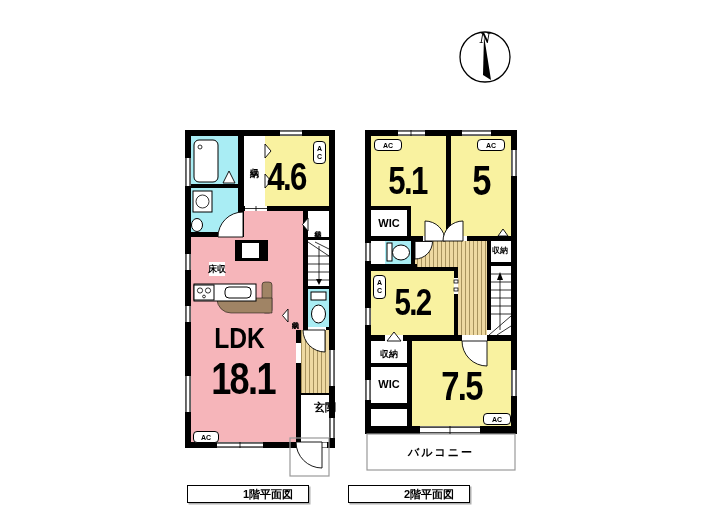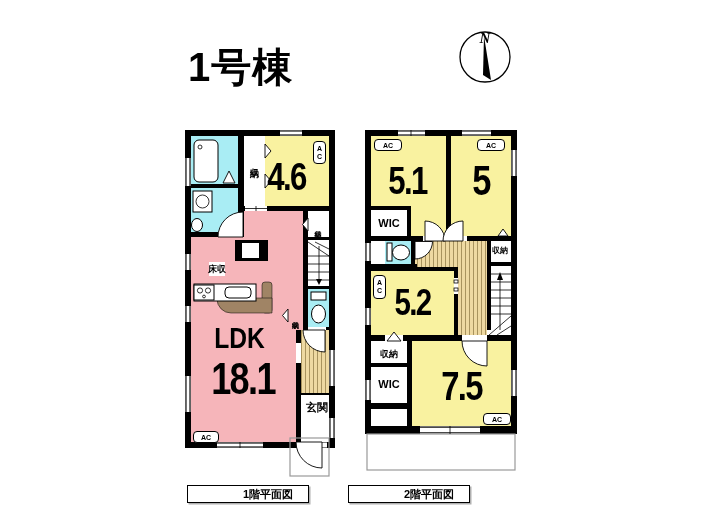--- a/index.html
+++ b/index.html
@@ -23,21 +23,20 @@
   .fx{fill:#fff;stroke:#000;stroke-width:1}
   .ln{stroke:#000;stroke-width:.8;fill:none}
   .ar{fill:#fff;stroke:#000;stroke-width:.9}
   .gy{fill:none;stroke:#999;stroke-width:1.2}
 </style>
 </head>
 <body>
 
 <div class="canvas">
 
-  <div class="title" style="left:188px;top:40px;">1号棟</div>
 
   <svg class="abs" style="left:457px;top:24px;" width="56" height="60" viewBox="0 0 56 60">
     <circle cx="28" cy="33" r="25" fill="#fff" stroke="#000" stroke-width="1.3"></circle>
     <polygon points="27,12 34,56 26,51" fill="#000"></polygon>
     <text x="28" y="19" text-anchor="middle" font-size="15" font-style="italic" font-family="Liberation Serif, DejaVu Serif, serif" font-weight="bold">N</text>
   </svg>
 
   <div class="abs" style="left:185px;top:130px;width:150px;height:348px;">
     <svg width="150" height="348" viewBox="0 0 150 348">
       <defs>
@@ -163,21 +162,21 @@
     </svg>
 
     <div class="lb vtext" style="left:62px;top:12px;width:14px;height:40px;font-size:9px;">収納</div>
     <div class="lb acpill vtext" style="left:128px;top:11px;width:11px;height:21px;">AC</div>
     <div class="lb num" style="left:59px;top:24px;width:85px;height:46px;font-size:38px;">4.6</div>
     <div class="lb vtext" style="left:125px;top:84px;width:16px;height:21px;font-size:7px;letter-spacing:0;">収納</div>
     <div class="lb whitebox" style="left:24px;top:132px;width:16px;height:14px;font-size:9px;">床収</div>
     <div class="lb vtext" style="left:104px;top:174px;width:13px;height:24px;font-size:7px;letter-spacing:0;">収納</div>
     <div class="lb num" style="left:12px;top:192px;width:85px;height:32px;font-size:30px;letter-spacing:0;">LDK</div>
     <div class="lb num" style="left:4px;top:224px;width:108px;height:50px;font-size:44px;">18.1</div>
-    <div class="lb" style="left:108px;top:270px;width:48px;height:14px;font-size:11px;">玄関</div>
+    <div class="lb" style="left:116px;top:270px;width:48px;height:14px;font-size:11px;">玄関</div>
     <div class="lb acpill" style="left:8px;top:301px;width:24px;height:10px;">AC</div>
   </div>
 
   <div class="abs" style="left:365px;top:130px;width:177px;height:345px;padding-left:24px;">
     <svg width="152" height="345" viewBox="0 0 152 345">
 
       <g>
         <rect x="6" y="6" width="75" height="100" class="yl"></rect>
         <rect x="86" y="6" width="60" height="100" class="yl"></rect>
         <rect x="6" y="80" width="36" height="26" class="wh"></rect>
@@ -287,18 +286,19 @@
     <div class="lb num" style="left:4px;top:28px;width:77px;height:46px;font-size:38px;">5.1</div>
     <div class="lb num" style="left:86px;top:26px;width:60px;height:50px;font-size:42px;">5</div>
     <div class="lb" style="left:6px;top:86px;width:36px;height:14px;font-size:11px;">WIC</div>
     <div class="lb" style="left:124px;top:115px;width:22px;height:12px;font-size:8px;">収納</div>
     <div class="lb acpill vtext" style="left:8px;top:145px;width:11px;height:22px;">AC</div>
     <div class="lb num" style="left:6px;top:152px;width:83px;height:42px;font-size:36px;">5.2</div>
     <div class="lb" style="left:6px;top:218px;width:36px;height:12px;font-size:9px;">収納</div>
     <div class="lb" style="left:6px;top:247px;width:36px;height:14px;font-size:11px;">WIC</div>
     <div class="lb num" style="left:47px;top:232px;width:99px;height:48px;font-size:40px;">7.5</div>
     <div class="lb acpill" style="left:118px;top:283px;width:26px;height:10px;">AC</div>
+    <div class="lb" style="left:2px;top:314px;width:148px;height:16px;font-size:11px;letter-spacing:2px;">バルコニー</div>
   </div>
 
   <div class="caption" style="left:187px;top:485px;">1階平面図</div>
   <div class="caption" style="left:348px;top:485px;">2階平面図</div>
 
 </div>
 
 </body></html>

